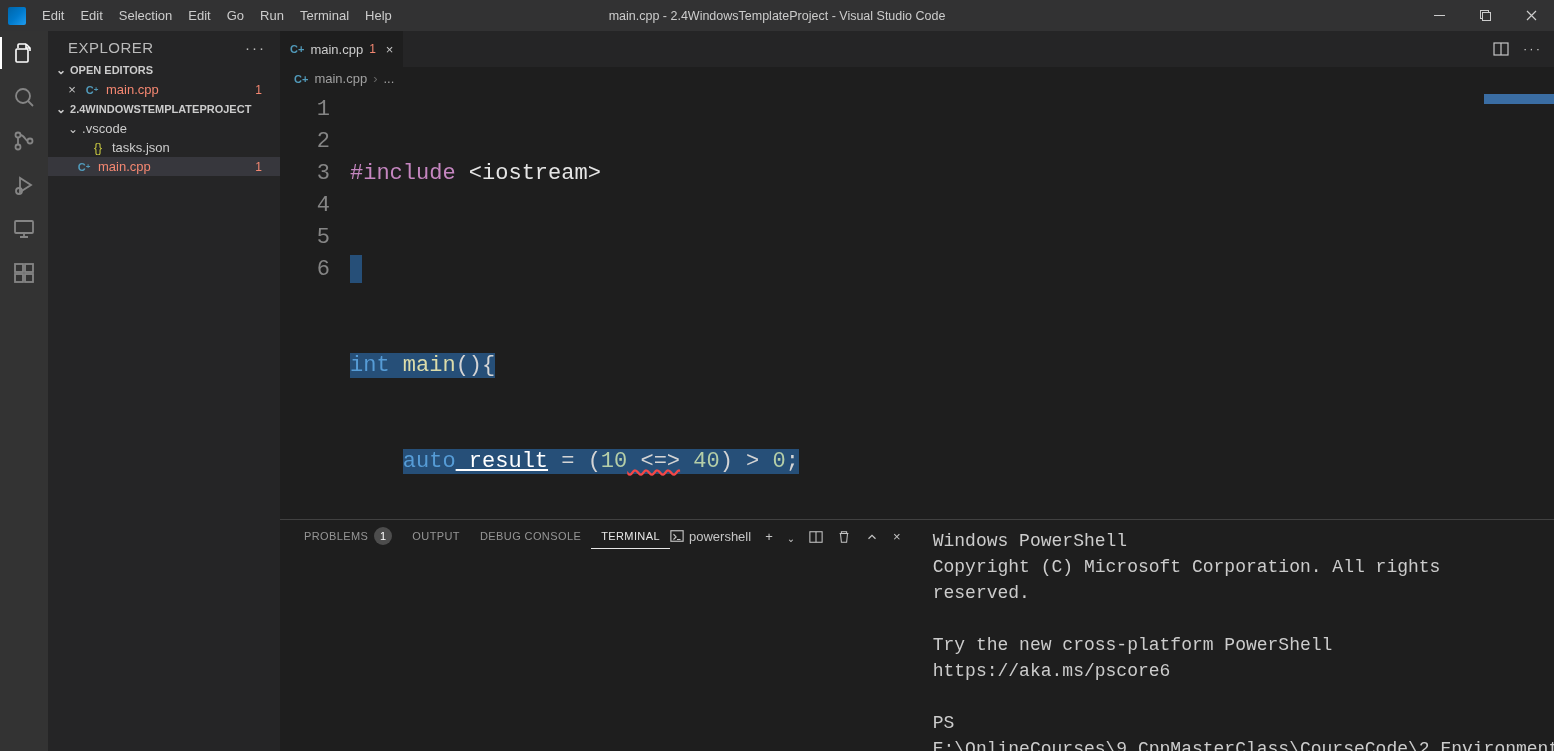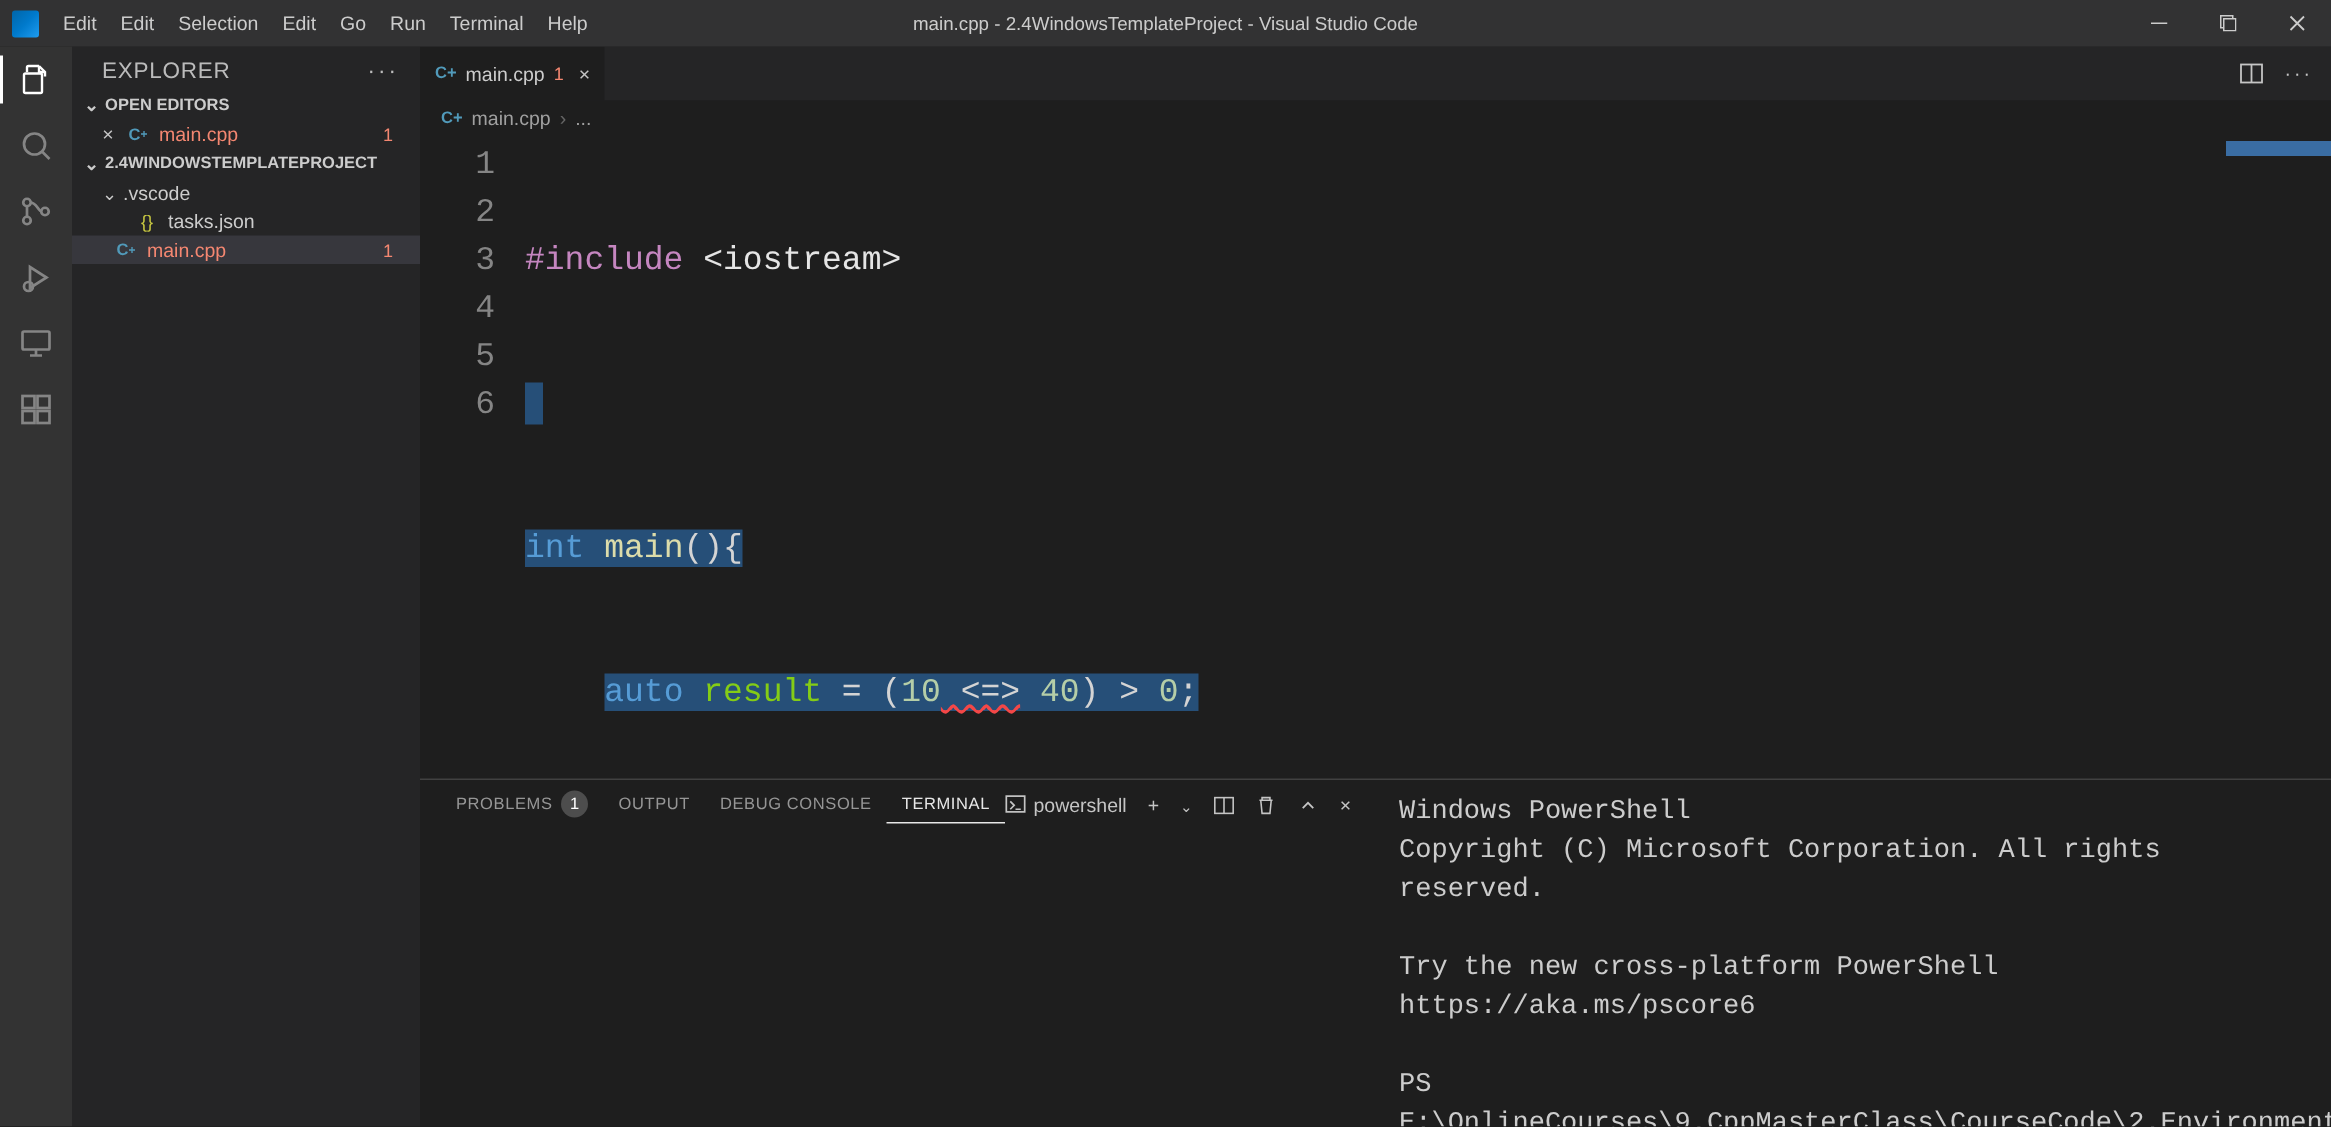--- a/index.html
+++ b/index.html
@@ -44,21 +44,21 @@
 
 .code-area { flex:1; display:flex; font-family:Consolas,"Courier New",monospace; font-size:22px; line-height:32px; position:relative; overflow:hidden; }
 .gutter { width:70px; text-align:right; color:#858585; padding-right:20px; padding-top:4px; user-select:none; }
 .gutter .ln { height:32px; }
 .code-lines { flex:1; white-space:pre; padding-top:4px; position:relative; }
 .line { height:32px; }
 .k-include { color:#c586c0; }
 .k-string { color:#e5e5e5; }
 .k-type { color:#569cd6; }
 .k-func { color:#dcdcaa; }
-.k-var { color:#84cc16; }
+.k-var { color:#ffffff;text-decoration:underline; }
 .k-num { color:#b5cea8; }
 .k-op { color:#d4d4d4; }
 .squiggle { text-decoration:underline wavy #f44747; text-decoration-skip-ink:none; }
 .sel { background:#264f78; }
 .minimap { position:absolute; right:0; top:0; width:80px; height:100%; }
 .minimap-hl { position:absolute; right:0; top:4px; width:70px; height:10px; background:#3a6da3; }
 
 .panel { height:232px; border-top:1px solid #414141; display:flex; flex-direction:row; background:#1e1e1e; }
 .panel-tabs { display:flex; align-items:center; padding:0 14px; height:32px; font-size:11px; }
 .panel-tab { padding:6px 10px; color:#969696; cursor:pointer; display:flex; align-items:center; gap:6px; letter-spacing:0.4px; }

